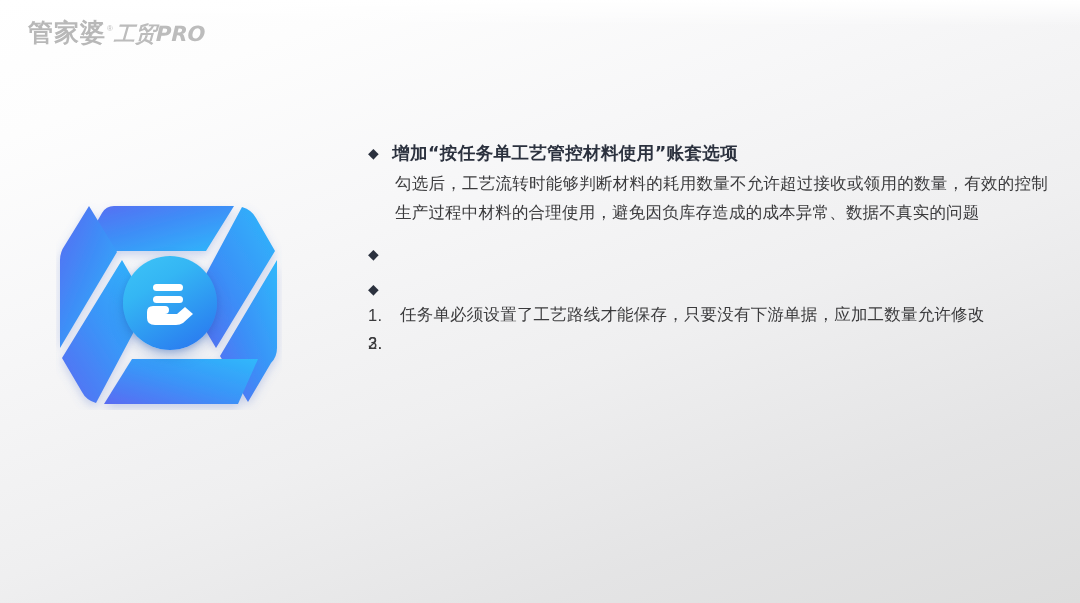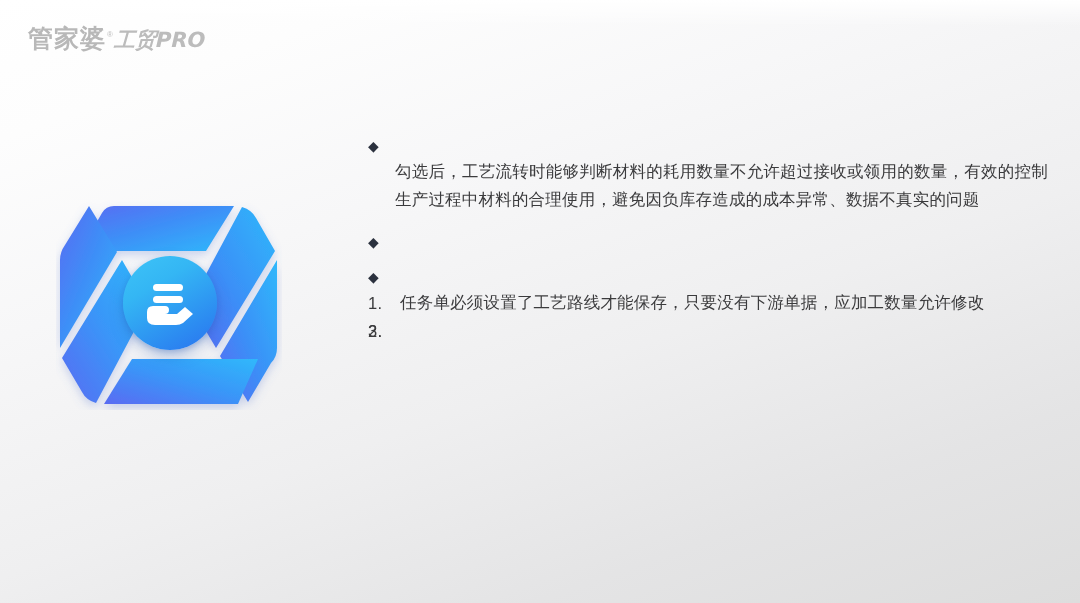--- a/index.html
+++ b/index.html
@@ -29,21 +29,21 @@
   #slide::before{
     content:"";
     position:absolute; left:0; top:0; width:100%; height:26px;
     background:linear-gradient(180deg,#ffffff 0%, rgba(255,255,255,0) 100%);
     pointer-events:none;
   }
 
   
   .logo{
     position:absolute;
-    left:28px; top:26px;
+    left:28px; top:20px;
     display:flex; align-items:flex-end;
     color:#b9b9b9;
     user-select:none;
     white-space:nowrap;
   }
   .logo-cn{
     font-family:"DejaVu Sans","Liberation Sans",sans-serif;
     font-size:25px; font-weight:700;
     letter-spacing:1px;
     line-height:1;
@@ -229,20 +229,21 @@
         </g>
       </svg>
     </div>
   </div>
 
   <div class="content">
 
     <div class="section">
       <div class="sec-head">
         <span class="diamond">◆</span>
+        <span class="sec-head-text">增加“按任务单工艺管控材料使用”账套选项</span>
       </div>
       <div class="sec-body">勾选后，工艺流转时能够判断材料的耗用数量不允许超过接收或领用的数量，有效的控制生产过程中材料的合理使用，避免因负库存造成的成本异常、数据不真实的问题</div>
     </div>
 
     <div class="gap-1"></div>
 
     <div class="section">
       <div class="sec-head">
         <span class="diamond">◆</span>
       </div>

